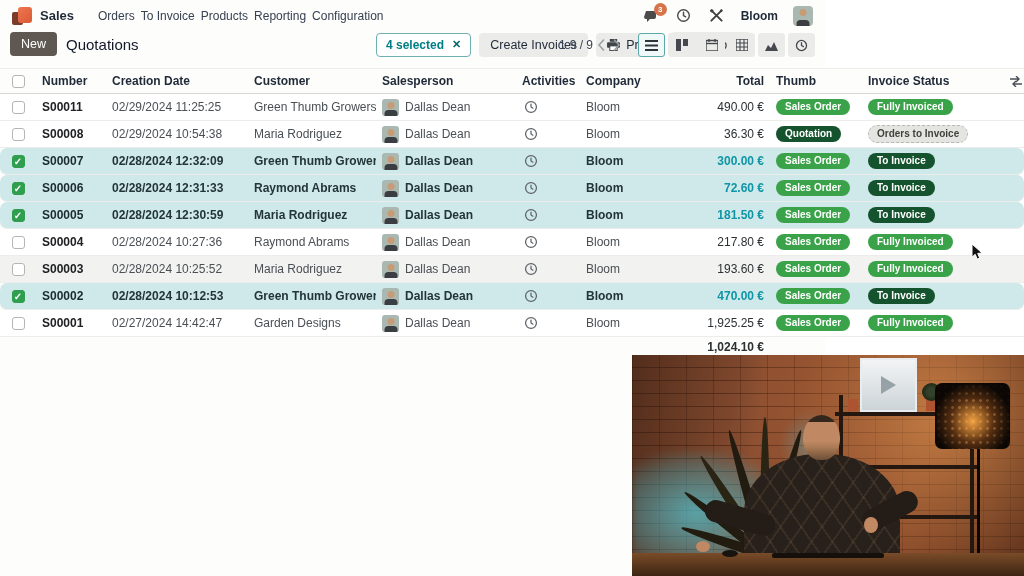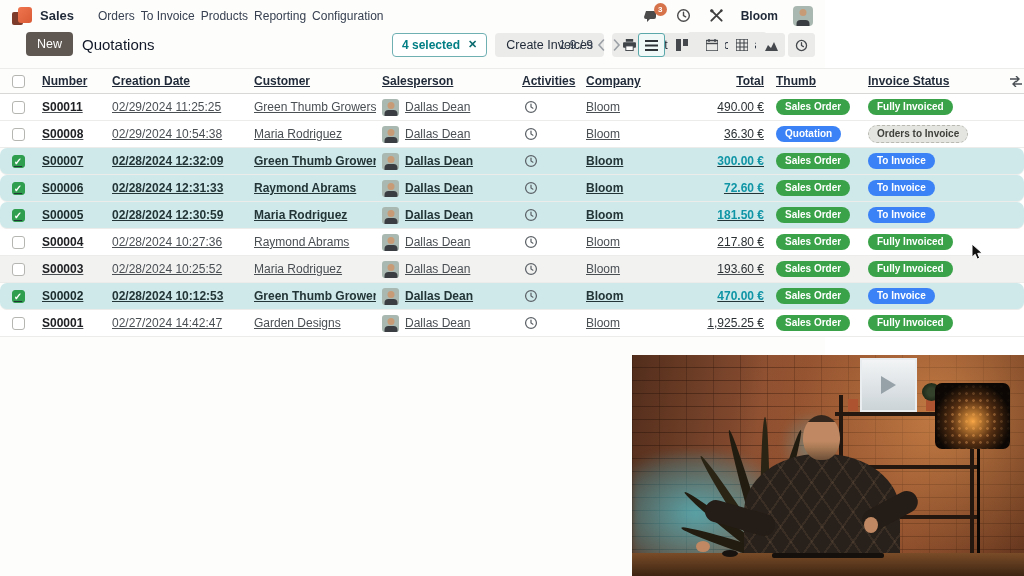--- a/index.html
+++ b/index.html
@@ -19,60 +19,60 @@
   .topbar-right { margin-left:auto; display:flex; align-items:center; gap:15px; }
   .tb-icon { position:relative; width:18px; height:18px; color:#4b4b4b; display:flex; align-items:center; justify-content:center; }
   .msg-badge { position:absolute; top:-4px; right:-7px; min-width:13px; height:13px; border-radius:50%; background:#d6734a; color:#fff; font-size:8px; font-weight:700; display:flex; align-items:center; justify-content:center; }
   .company-name { font-size:12px; font-weight:600; color:#1f2937; }
   .avatar { width:17px; height:17px; border-radius:3px; background:#a9b8b0; position:relative; overflow:hidden; flex:0 0 auto; }
   .avatar::before { content:""; position:absolute; top:3px; left:50%; transform:translateX(-50%); width:7px; height:7px; border-radius:50%; background:#c89b77; }
   .avatar::after { content:""; position:absolute; bottom:-2px; left:50%; transform:translateX(-50%); width:13px; height:8px; border-radius:4px 4px 0 0; background:#3a3d42; }
   .avatar.lg { width:20px; height:20px; border-radius:4px; }
 
   
-  .control-panel { position:absolute; top:32px; left:16px; right:0; height:29px; }
+  .control-panel { position:absolute; top:32px; left:0; right:0; height:29px; }
   .cp-left { position:absolute; left:10px; top:0; display:flex; align-items:center; gap:9px; }
   .btn-new { background:#5f5852; color:#fff; font-size:12.5px; font-weight:500; padding:5px 11px; border:none; border-radius:4px; cursor:pointer; }
   .breadcrumb { font-size:15px; color:#111827; }
   .cp-center { position:absolute; left:376px; top:0; display:flex; align-items:center; gap:8px; }
   .sel-pill { display:flex; align-items:center; gap:8px; background:#fff; border:1px solid #6fb0b2; color:#017e84; border-radius:4px; padding:4px 9px; font-size:12px; font-weight:600; cursor:pointer; }
   .sel-pill .x { font-size:11px; color:#0b6a6e; cursor:pointer; }
   .sel-pill .x::after { content:"✕"; }
   .btn-gray { display:flex; align-items:center; gap:6px; background:#ebebe9; border:none; border-radius:4px; padding:5px 11px; font-size:12.5px; color:#1f2937; font-family:"Liberation Sans",sans-serif; cursor:pointer; }
   .gear-glyph::before { content:"⚙"; font-size:13px; color:#3f4449; }
   .cp-right { position:absolute; right:10px; top:1px; display:flex; align-items:center; gap:13px; }
   .pager { display:flex; align-items:center; gap:0; font-size:12px; color:#374151; }
   .pg-btn { background:none; border:none; color:#9aa0a6; cursor:pointer; width:16px; height:20px; display:flex; align-items:center; justify-content:center; }
   .switcher { display:flex; gap:3px; }
   .sw-btn { width:27px; height:24px; background:#ebebe9; border:1px solid #ebebe9; border-radius:3px; display:flex; align-items:center; justify-content:center; color:#45494e; cursor:pointer; }
   .sw-btn.active { background:#f0f8f8; border-color:#5ba8ab; color:#2f3438; }
 
   
   .table { position:absolute; top:68px; left:0; width:1024px; font-size:12px; }
-  .grid-row { display:grid; grid-template-columns:36px 70px 142px 128px 140px 64px 100px 90px 92px 148px 14px; align-items:center;text-decoration:underline; }
+  .grid-row { display:grid; grid-template-columns:36px 70px 142px 128px 140px 64px 100px 90px 92px 148px 14px; align-items:center; }
   .thead { height:26px; border-top:1px solid #ececea; border-bottom:1px solid #d8d8d6; background:#fdfdfc; font-weight:700; color:#1f2937; }
   .th { padding:0 6px; white-space:nowrap; overflow:hidden; }
   .th.num { text-align:right; }
   .trow { height:27px; border-bottom:1px solid #ececea; background:#fff; color:#4a4f54; }
   .trow.hovered { background:#f2f2f1; }
   .trow.selected { background:#cfe9eb; color:#233536; font-weight:600;border-radius:7px; }
   .td { padding:0 6px; white-space:nowrap; overflow:hidden; }
   .td.num { text-align:right; color:#2b3033; }
   .trow.selected .td.num { color:#0f95a5; }
   .cell-number { font-weight:600; color:#202124; }
   .trow.selected .cell-number { color:#1b2b2c; }
   .checkbox-wrap { display:flex; justify-content:center; }
   .checkbox { width:13px; height:13px; border:1px solid #b5b5b2; border-radius:3px; background:#fff; cursor:pointer; }
   .checkbox.checked { background:#2f9e4f; border-color:#2f9e4f; }
   .checkbox.checked::after { content:"✓"; color:#fff; font-size:10px; font-weight:700; display:block; text-align:center; line-height:12px; }
   .sp-cell { display:flex; align-items:center; gap:6px; }
   .clock-cell { display:flex; padding-left:8px; color:#5b6166; }
   .badge { display:inline-block; padding:2.5px 9px; border-radius:10px; font-size:10px; font-weight:700; color:#fff; line-height:1.15; white-space:nowrap; }
   .badge.success { background:#3aa349; }
-  .badge.info { background:#3b82f6; }
+  .badge.info { background:#14532d; }
   .badge.muted { background:#e4e4e1; color:#3f3f3b; border:1px dashed #b9b9b2; padding:2px 8px; }
   .tfoot { height:16px; margin-top:2px; font-weight:700; color:#1f2937; }
 
   
   .cursor { position:absolute; left:971px; top:243px; z-index:60; pointer-events:none; }
 
   
   .video { position:absolute; left:632px; top:355px; width:392px; height:221px; overflow:hidden; background:#6d3d26; z-index:50; cursor:pointer; }
   .video > div { position:absolute; }
   .v-brick { inset:0;
@@ -472,20 +472,33 @@
               <path d="M8 4.6V8l2.2 1.4" stroke="currentColor" stroke-width="1.4" fill="none" stroke-linecap="round"></path>
             </svg>
     </div>
     <div class="td cell-company">Bloom</div>
     <div class="td num cell-total">1,925.25 €</div>
     <div class="td"><span class="badge status-badge success">Sales Order</span></div>
     <div class="td"><span class="badge invoice-badge success">Fully Invoiced</span></div>
     <div class="td"></div>
   </div>
 </div>
+    <div class="grid-row tfoot">
+      <div></div>
+        <div></div>
+        <div></div>
+        <div></div>
+        <div></div>
+        <div></div>
+        <div></div>
+      <div class="td num">1,024.10 €</div>
+      <div></div>
+        <div></div>
+        <div></div>
+    </div>
   </div>
 
   <div class="cursor">
     <svg width="14" height="18" viewBox="0 0 14 18">
         <path d="M1 1v13.2l3.2-2.9 2 4.8 2.5-1-2-4.7 4.4-.4z" fill="#111" stroke="#fff" stroke-width="1"></path>
       </svg>
   </div>
 
   <div class="video">
     <div class="v-brick"></div>

